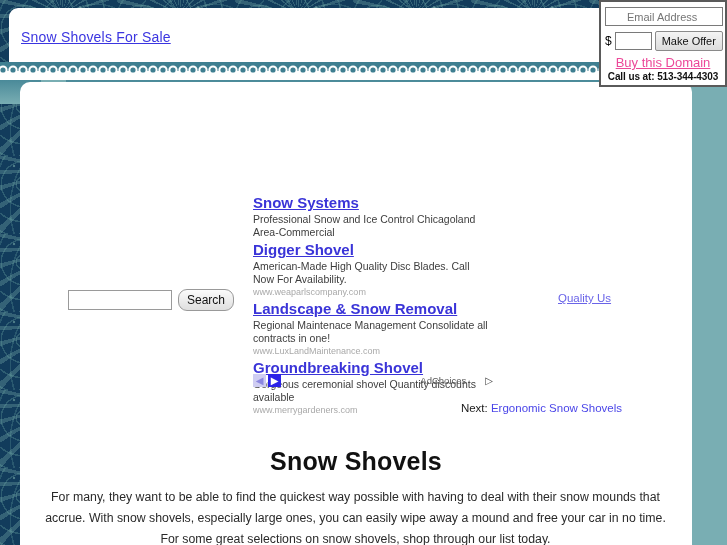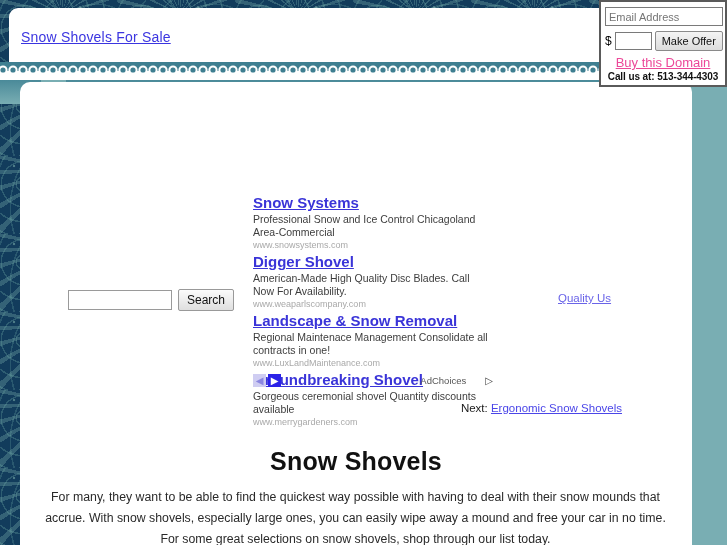--- a/index.html
+++ b/index.html
@@ -100,21 +100,21 @@
     padding: 4px 4px 0 4px;
   }
   #email-input {
     display: block;
     width: 118px; height: 19px;
     border: 1px solid #7a7a7a;
     background: #fff;
     font-family: "Liberation Sans", sans-serif;
     font-size: 11px;
     color: #111;
-    padding: 0 3px;
+    padding: 0 21px;
     margin: 1px 0 0 0;
   }
   #offer-row {
     display: flex;
     align-items: center;
     margin-top: 5px;
     gap: 3px;
   }
   #dollar-sign { font-size: 12px; color: #000; line-height: 1; }
   #price-input {
@@ -172,21 +172,21 @@
     padding: 0 3px;
   }
   #search-button {
     height: 22px;
     padding: 0 8px;
     font-family: "Liberation Sans", sans-serif;
     font-size: 12px;
     color: #111;
     background: linear-gradient(to bottom, #fbfbfb 0%, #dfdfdf 100%);
     border: 1px solid #999;
-    border-radius: 2px;
+    border-radius: 9px;
     cursor: pointer;
   }
 
   
   #contact-link {
     position: absolute;
     left: 538px; top: 210px;
     font-size: 11.5px;
     color: #6a64e8;
     text-decoration: underline;
@@ -250,21 +250,20 @@
   
   #next-row {
     position: absolute;
     right: 70px; top: 320px;
     font-size: 11.5px;
     color: #1a1a1a;
     white-space: nowrap;
   }
   #next-link {
     color: #4b46e8;
-    text-decoration: underline;
     cursor: pointer;
   }
 
   
   #page-title {
     position: absolute;
     left: 0; right: 0; top: 348px;
     text-align: center;
     font-size: 25px;
     font-weight: bold;
@@ -462,21 +461,20 @@
       <input id="search-input" type="text" value="" style="">
       <button id="search-button">Search</button>
     </div>
 
     <a id="contact-link">Quality Us</a>
 
     <div id="ad-block">
       <div class="ad-item">
         <a class="ad-title">Snow Systems</a>
         <p class="ad-desc">Professional Snow and Ice Control Chicagoland Area-Commercial</p>
-        <p class="ad-url">www.snowsystems.com</p>
       </div>
       <div class="ad-item">
         <a class="ad-title">Digger Shovel</a>
         <p class="ad-desc">American-Made High Quality Disc Blades. Call Now For Availability.</p>
         <p class="ad-url">www.weaparlscompany.com</p>
       </div>
       <div class="ad-item">
         <a class="ad-title">Landscape &amp; Snow Removal</a>
         <p class="ad-desc">Regional Maintenace Management Consolidate all contracts in one!</p>
         <p class="ad-url">www.LuxLandMaintenance.com</p>

